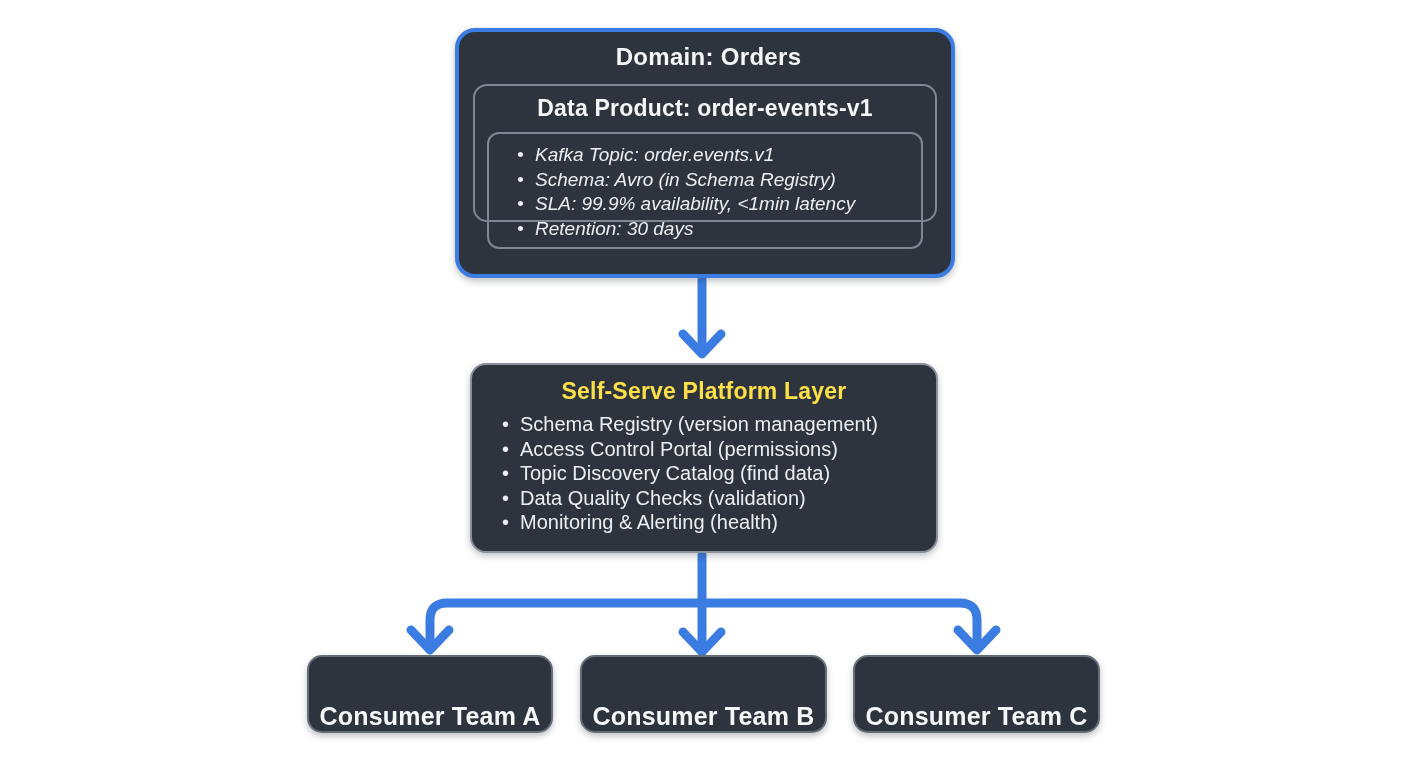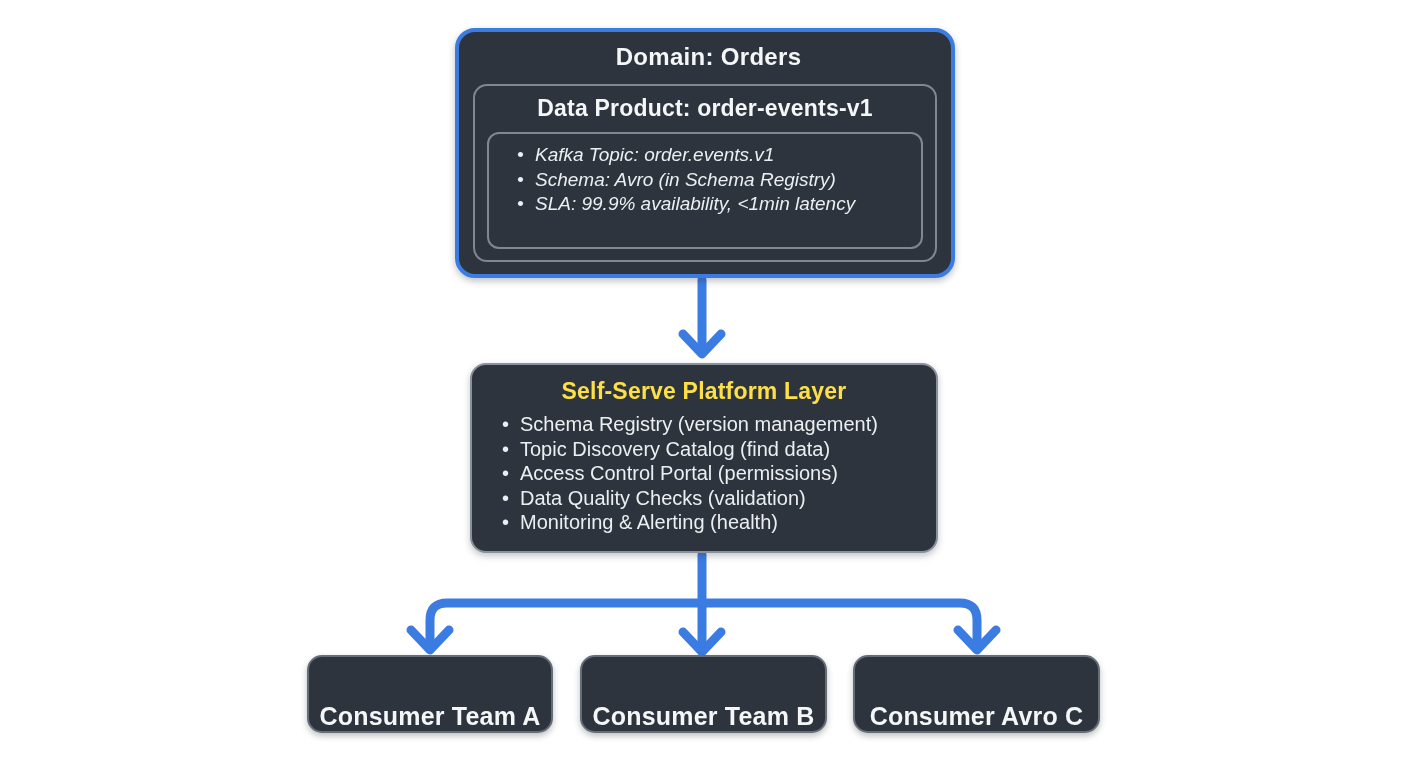--- a/index.html
+++ b/index.html
@@ -46,21 +46,21 @@
     margin-top: 11px;
     text-align: center;
     font-size: 24px;
     font-weight: 700;
     letter-spacing: 0.3px;
     color: #f4f6f8;
   }
   .product-box {
     position: absolute;
     left: 14px; top: 52px;
-    width: 464px; height: 178px;
+    width: 464px; height: 138px;
     border: 2px solid #7e8792;
     border-radius: 14px;
   }
   .product-title {
     margin-top: 9px;
     text-align: center;
     font-size: 23px;
     font-weight: 700;
     letter-spacing: 0.2px;
     color: #f4f6f8;
@@ -159,39 +159,40 @@
 
   <div class="node domain-box">
     <div class="domain-title">Domain: Orders</div>
     <div class="product-box">
       <div class="product-title">Data Product: order-events-v1</div>
       <div class="specs-box">
         <ul class="bullets">
             <li>Kafka Topic: order.events.v1</li>
             <li>Schema: Avro (in Schema Registry)</li>
             <li>SLA: 99.9% availability, &lt;1min latency</li>
+            <li>Retention: 30 days</li>
           </ul>
       </div>
     </div>
   </div>
 
   <div class="node platform-box">
     <div class="platform-title">Self-Serve Platform Layer</div>
     <ul class="bullets">
         <li>Schema Registry (version management)</li>
+        <li>Access Control Portal (permissions)</li>
         <li>Topic Discovery Catalog (find data)</li>
-        <li>Access Control Portal (permissions)</li>
         <li>Data Quality Checks (validation)</li>
         <li>Monitoring &amp; Alerting (health)</li>
       </ul>
   </div>
 
   <div class="node consumer-box consumer-a">
     <span class="consumer-label">Consumer Team A</span>
   </div>
   <div class="node consumer-box consumer-b">
     <span class="consumer-label">Consumer Team B</span>
   </div>
   <div class="node consumer-box consumer-c">
-    <span class="consumer-label">Consumer Avro C</span>
+    <span class="consumer-label">Consumer Team C</span>
   </div>
 
 </div>
 
 </body></html>

